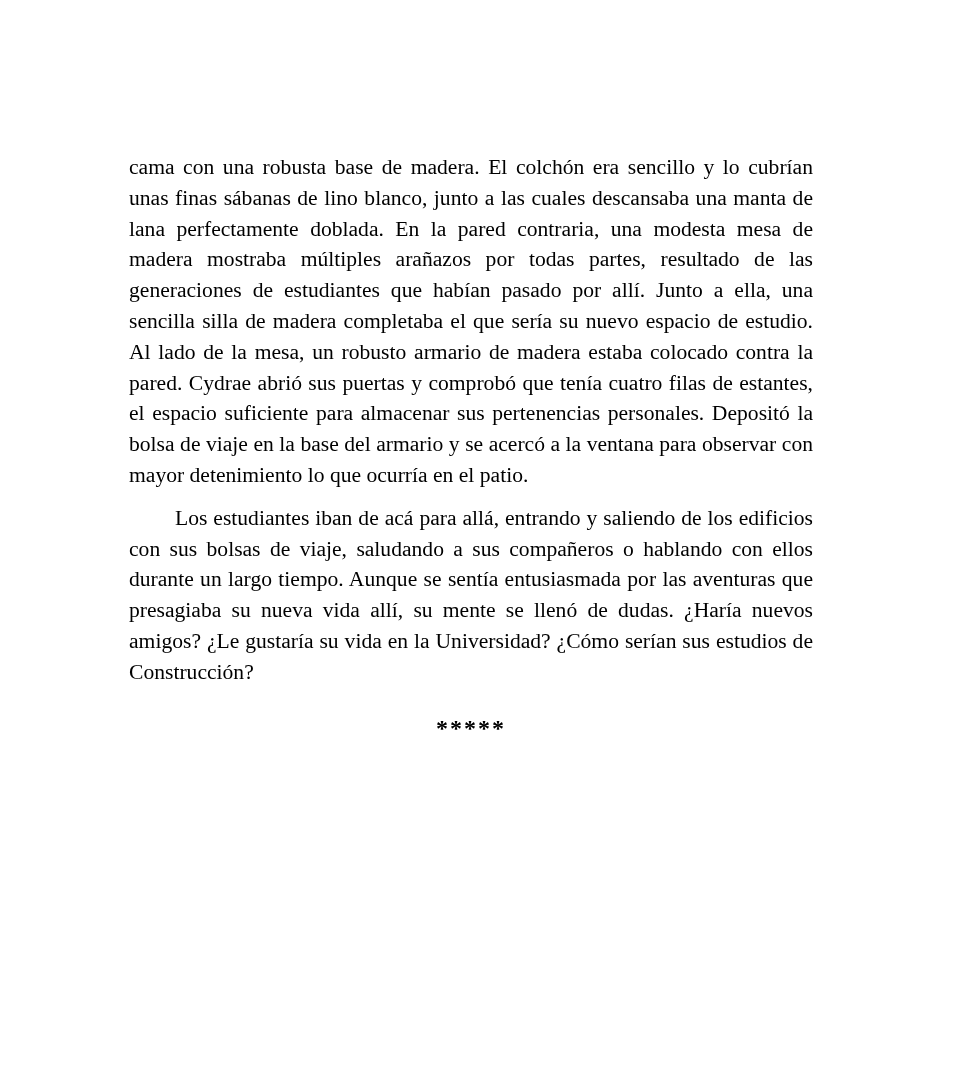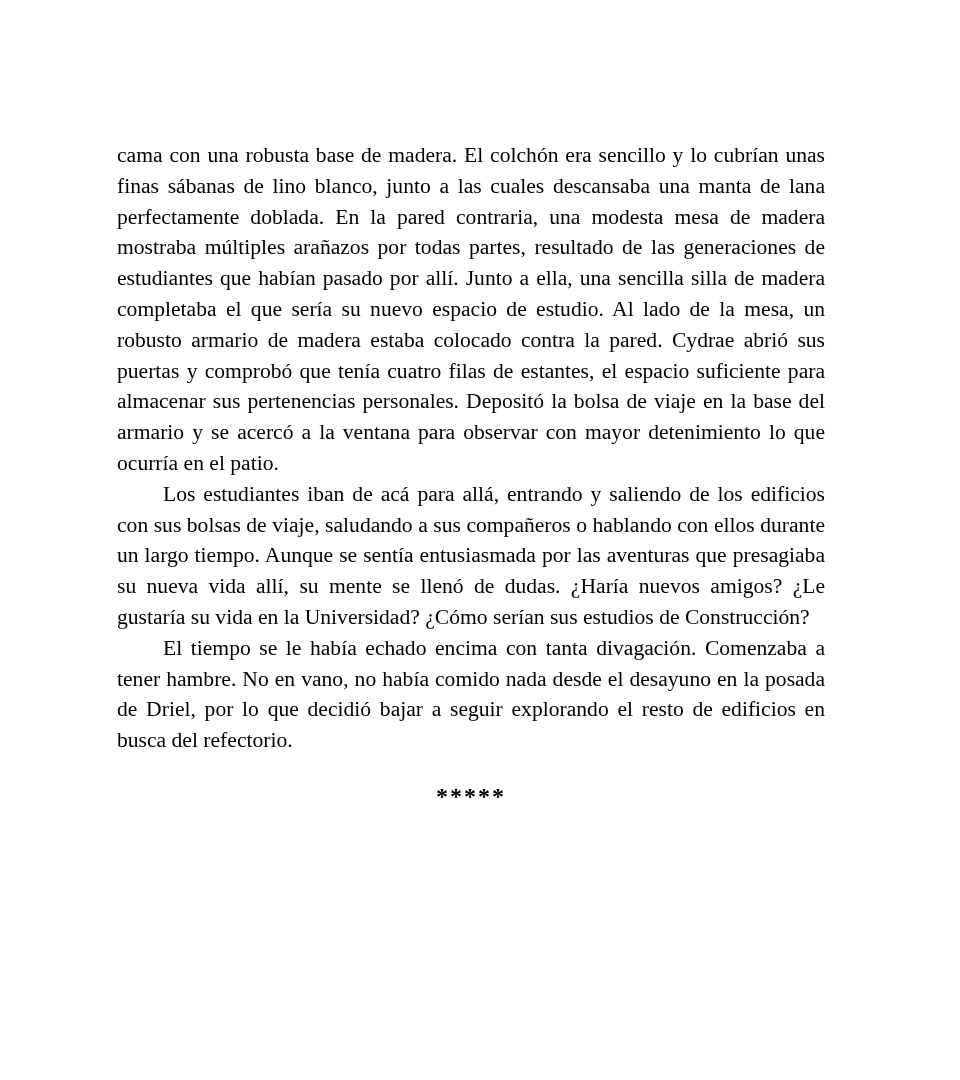--- a/index.html
+++ b/index.html
@@ -23,21 +23,21 @@
     font-family: "Liberation Serif", "DejaVu Serif", serif;
     font-size: 21.6px;
     line-height: 30.8px;
     color: #000000;
     text-align: justify;
     text-justify: inter-word;
     -webkit-hyphens: none;
     hyphens: none;
   }
   .text-block p {
-    margin: 0;
+    margin: 12px;
     padding: 0;
   }
   .text-block p.indented {
     text-indent: 46px;
   }
   .separator {
     margin-top: 26px;
     text-align: center;
     text-indent: 0;
     font-weight: bold;
@@ -46,16 +46,15 @@
     line-height: 28px;
   }
 </style>
 </head>
 <body>
 
 <div class="page">
   <div class="text-block">
     <p>cama con una robusta base de madera. El colchón era sencillo y lo cubrían unas finas sábanas de lino blanco, junto a las cuales descansaba una manta de lana perfectamente doblada. En la pared contraria, una modesta mesa de madera mostraba múltiples arañazos por todas partes, resultado de las generaciones de estudiantes que habían pasado por allí. Junto a ella, una sencilla silla de madera completaba el que sería su nuevo espacio de estudio. Al lado de la mesa, un robusto armario de madera estaba colocado contra la pared. Cydrae abrió sus puertas y comprobó que tenía cuatro filas de estantes, el espacio suficiente para almacenar sus pertenencias personales. Depositó la bolsa de viaje en la base del armario y se acercó a la ventana para observar con mayor detenimiento lo que ocurría en el patio.</p>
     <p class="indented">Los estudiantes iban de acá para allá, entrando y saliendo de los edificios con sus bolsas de viaje, saludando a sus compañeros o hablando con ellos durante un largo tiempo. Aunque se sentía entusiasmada por las aventuras que presagiaba su nueva vida allí, su mente se llenó de dudas. ¿Haría nuevos amigos? ¿Le gustaría su vida en la Universidad? ¿Cómo serían sus estudios de Construcción?</p>
-    <p class="indented">El tiempo se le había echado encima con tanta divagación. Comenzaba a tener hambre. No en vano, no había comido nada desde el desayuno en la posada de Driel, por lo que decidió bajar a seguir explorando el resto de edificios en busca del refectorio.</p>
     <div class="separator">*****</div>
   </div>
 </div>
 
 </body></html>

